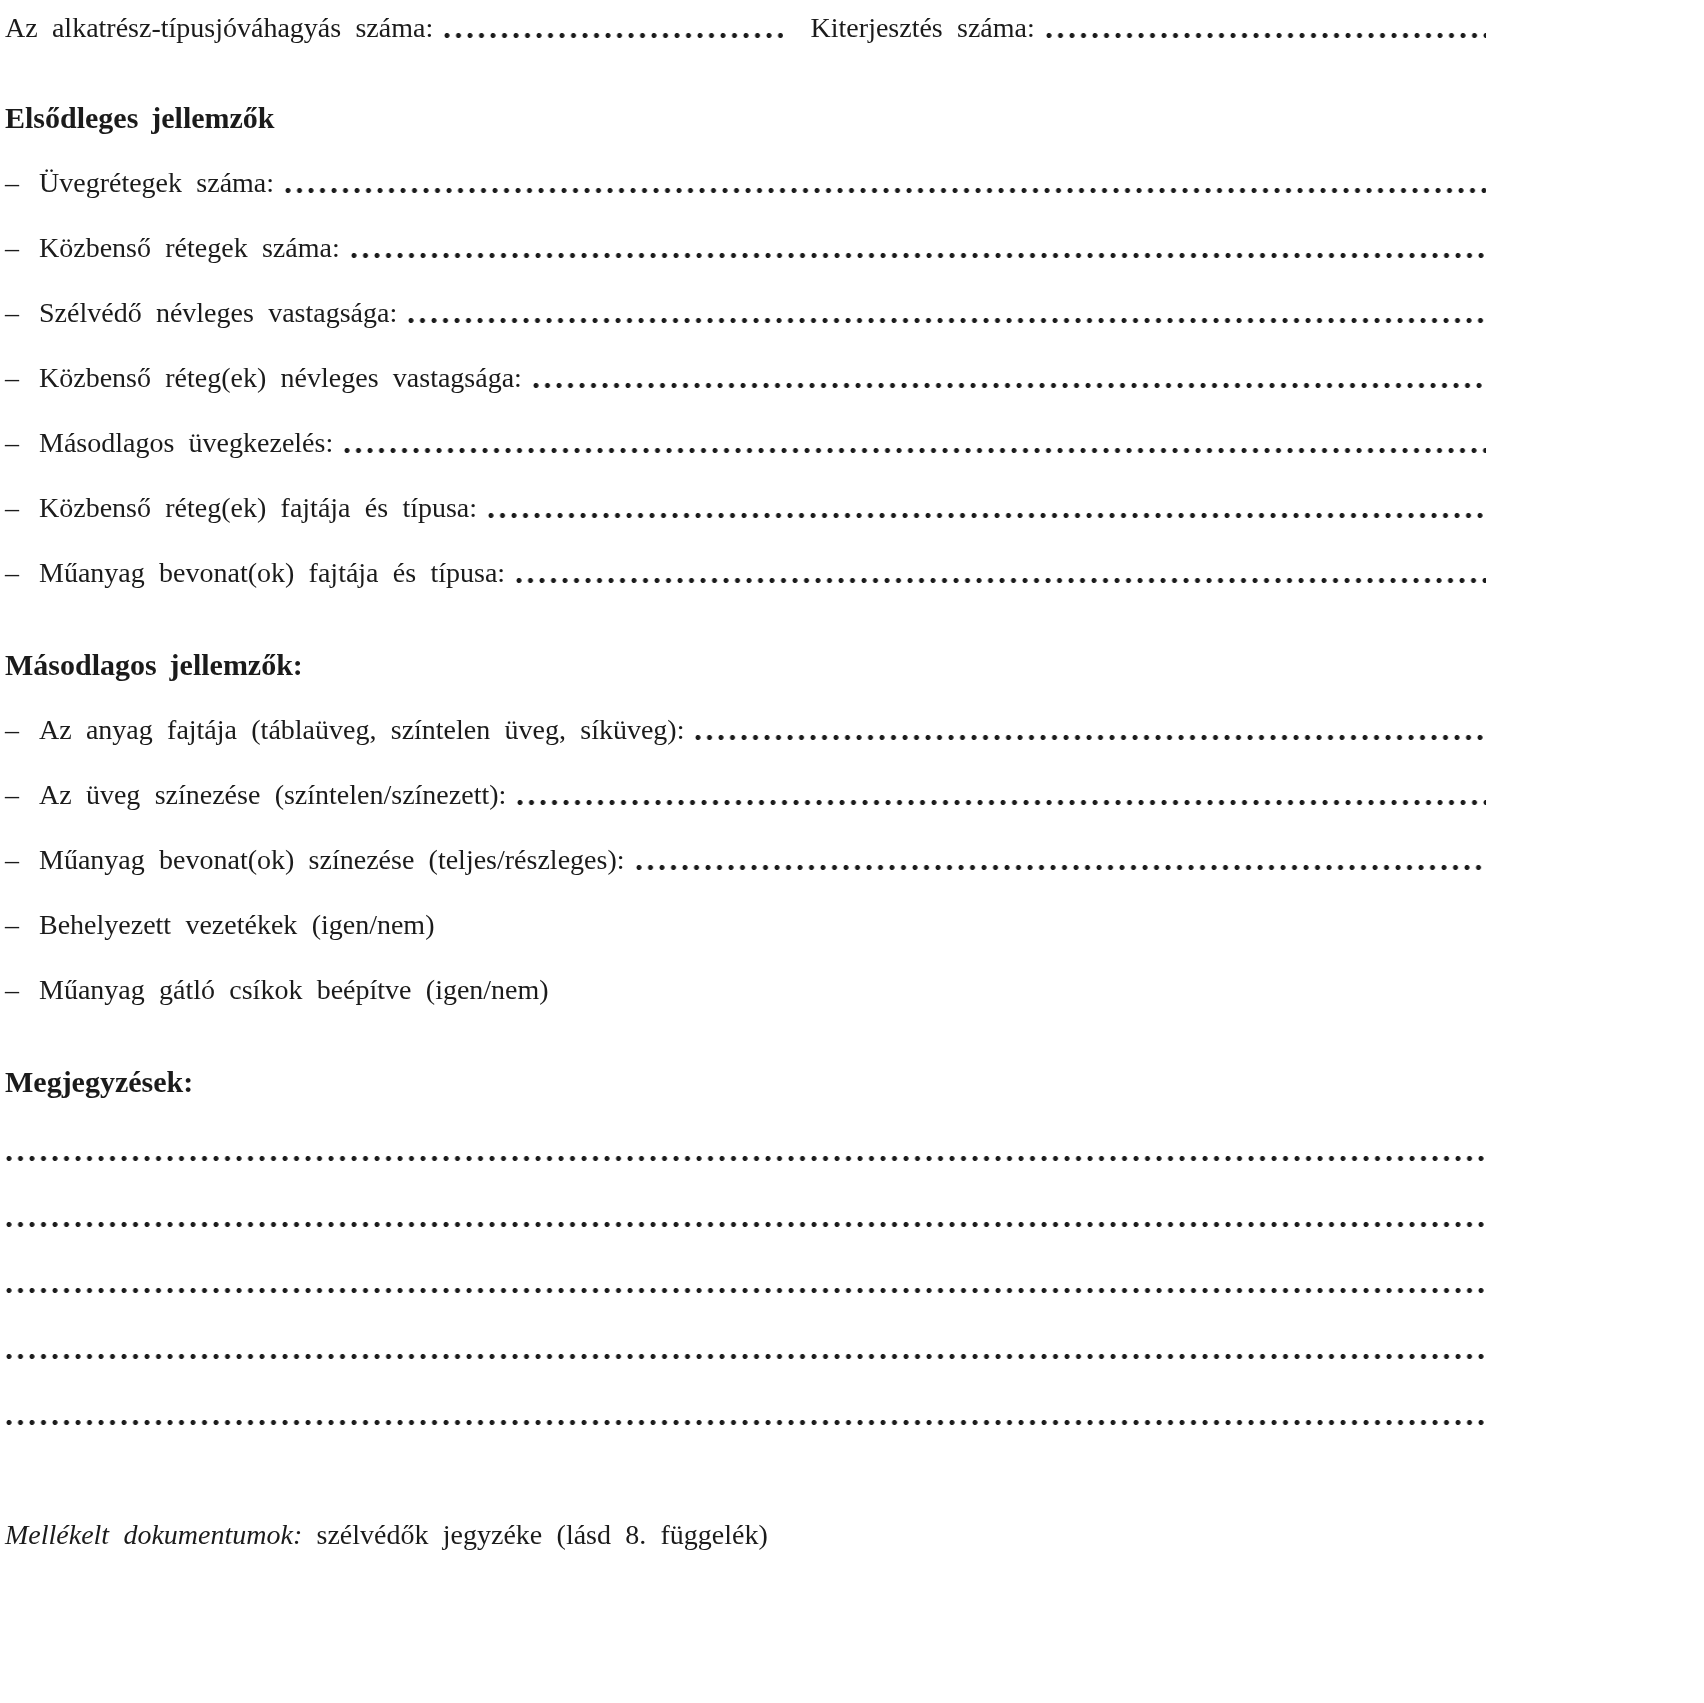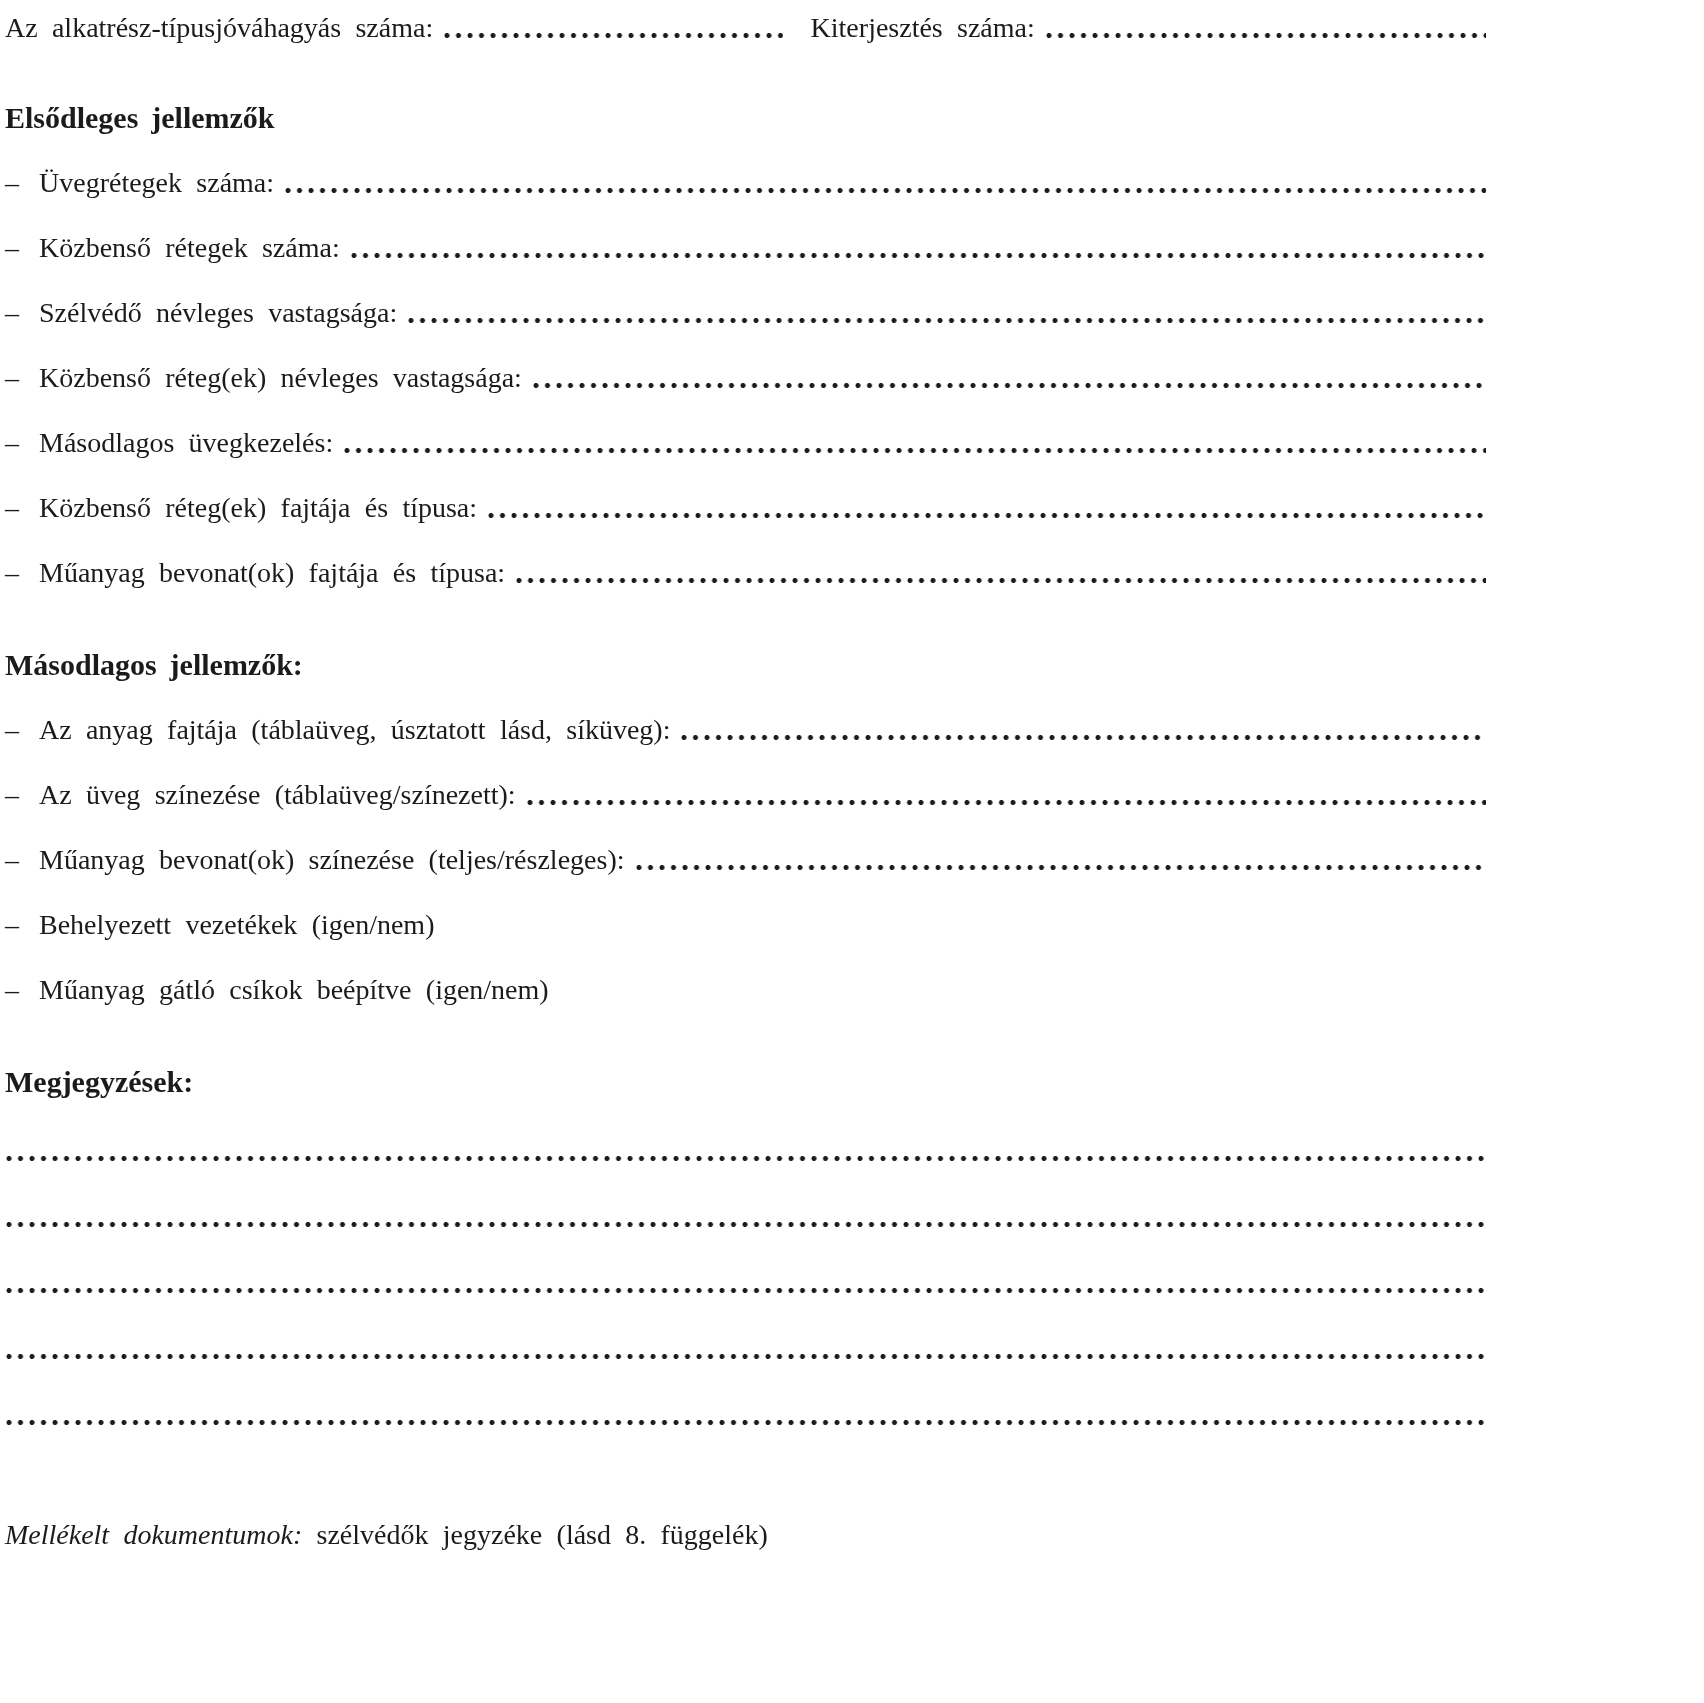--- a/index.html
+++ b/index.html
@@ -99,26 +99,26 @@
   <div class="item">
     <span class="dash">–</span>
     <span class="item-label">Műanyag bevonat(ok) fajtája és típusa:</span>
     <span class="leader leader-fill"></span>
   </div>
 
   <div class="section-heading">Másodlagos jellemzők:</div>
 
   <div class="item">
     <span class="dash">–</span>
-    <span class="item-label">Az anyag fajtája (táblaüveg, úsztatott lásd, síküveg):</span>
+    <span class="item-label">Az anyag fajtája (táblaüveg, színtelen üveg, síküveg):</span>
     <span class="leader leader-fill"></span>
   </div>
   <div class="item">
     <span class="dash">–</span>
-    <span class="item-label">Az üveg színezése (táblaüveg/színezett):</span>
+    <span class="item-label">Az üveg színezése (színtelen/színezett):</span>
     <span class="leader leader-fill"></span>
   </div>
   <div class="item">
     <span class="dash">–</span>
     <span class="item-label">Műanyag bevonat(ok) színezése (teljes/részleges):</span>
     <span class="leader leader-fill"></span>
   </div>
   <div class="item">
     <span class="dash">–</span>
     <span class="item-label">Behelyezett vezetékek (igen/nem)</span>

